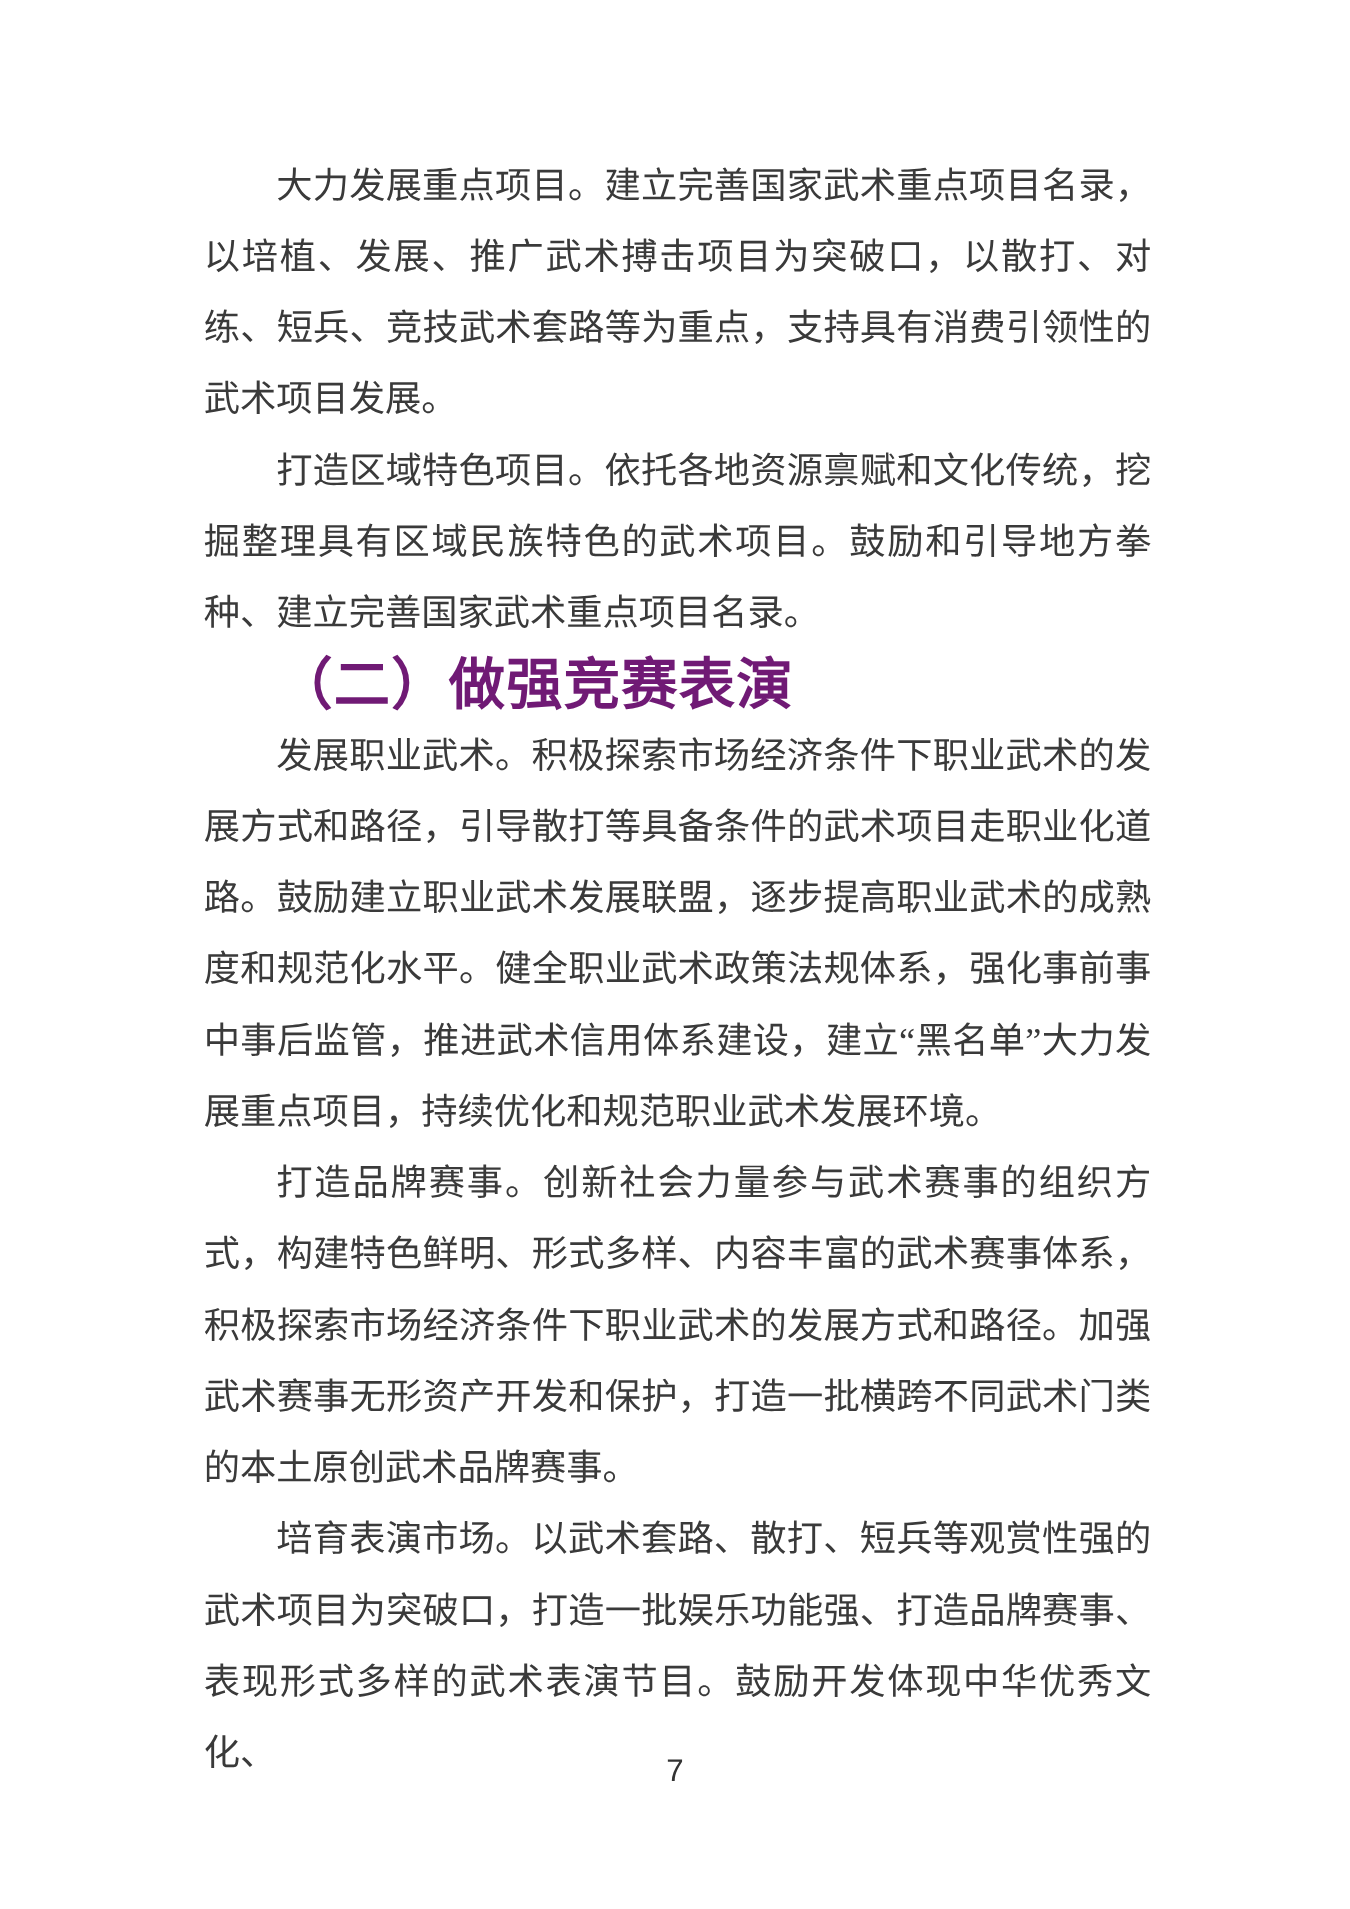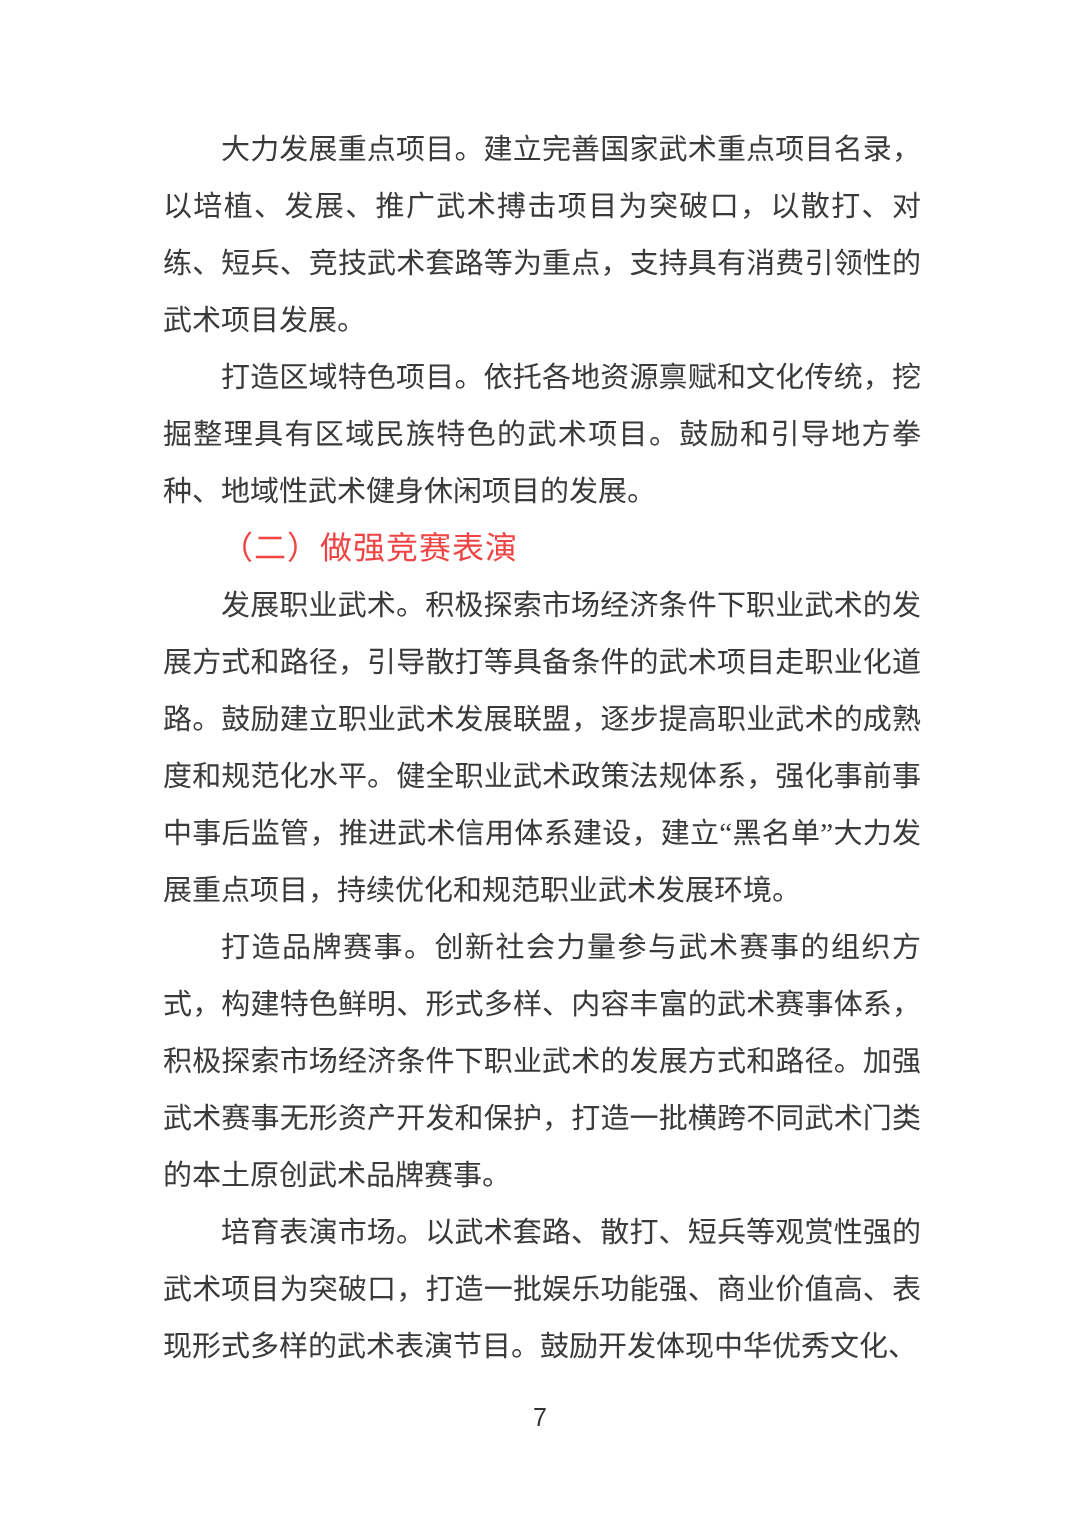--- a/index.html
+++ b/index.html
@@ -28,44 +28,44 @@
     line-height: 57px;
     color: #3a3a3a;
     text-align: justify;
     text-indent: 58px;
     font-weight: 400;
     word-break: break-all;
   }
   .heading {
     margin: 0;
     padding: 0;
-    font-size: 32px;
+    font-size: 45px;
     line-height: 57px;
-    color: #ef4444;
-    font-weight: 400;
+    color: #701a75;
+    font-weight: 700;
     text-indent: 58px;
     letter-spacing: 1px;
   }
   .page-num {
     position: absolute;
     top: 1403px;
     left: 0;
     width: 100%;
     text-align: center;
     font-size: 25px;
     color: #333333;
     font-family: "Liberation Sans", sans-serif;
   }
 </style>
 </head>
 <body>
 
 <div class="page">
   <div class="content">
     <p class="para">大力发展重点项目。建立完善国家武术重点项目名录，以培植、发展、推广武术搏击项目为突破口，以散打、对练、短兵、竞技武术套路等为重点，支持具有消费引领性的武术项目发展。</p>
-    <p class="para">打造区域特色项目。依托各地资源禀赋和文化传统，挖掘整理具有区域民族特色的武术项目。鼓励和引导地方拳种、地域性武术健身休闲项目的发展。</p>
+    <p class="para">打造区域特色项目。依托各地资源禀赋和文化传统，挖掘整理具有区域民族特色的武术项目。鼓励和引导地方拳种、建立完善国家武术重点项目名录。</p>
     <h3 class="heading">（二）做强竞赛表演</h3>
     <p class="para">发展职业武术。积极探索市场经济条件下职业武术的发展方式和路径，引导散打等具备条件的武术项目走职业化道路。鼓励建立职业武术发展联盟，逐步提高职业武术的成熟度和规范化水平。健全职业武术政策法规体系，强化事前事中事后监管，推进武术信用体系建设，建立“黑名单”大力发展重点项目，持续优化和规范职业武术发展环境。</p>
     <p class="para">打造品牌赛事。创新社会力量参与武术赛事的组织方式，构建特色鲜明、形式多样、内容丰富的武术赛事体系，积极探索市场经济条件下职业武术的发展方式和路径。加强武术赛事无形资产开发和保护，打造一批横跨不同武术门类的本土原创武术品牌赛事。</p>
-    <p class="para">培育表演市场。以武术套路、散打、短兵等观赏性强的武术项目为突破口，打造一批娱乐功能强、商业价值高、表现形式多样的武术表演节目。鼓励开发体现中华优秀文化、</p>
+    <p class="para">培育表演市场。以武术套路、散打、短兵等观赏性强的武术项目为突破口，打造一批娱乐功能强、打造品牌赛事、表现形式多样的武术表演节目。鼓励开发体现中华优秀文化、</p>
   </div>
   <div class="page-num">7</div>
 </div>
 
 </body></html>

